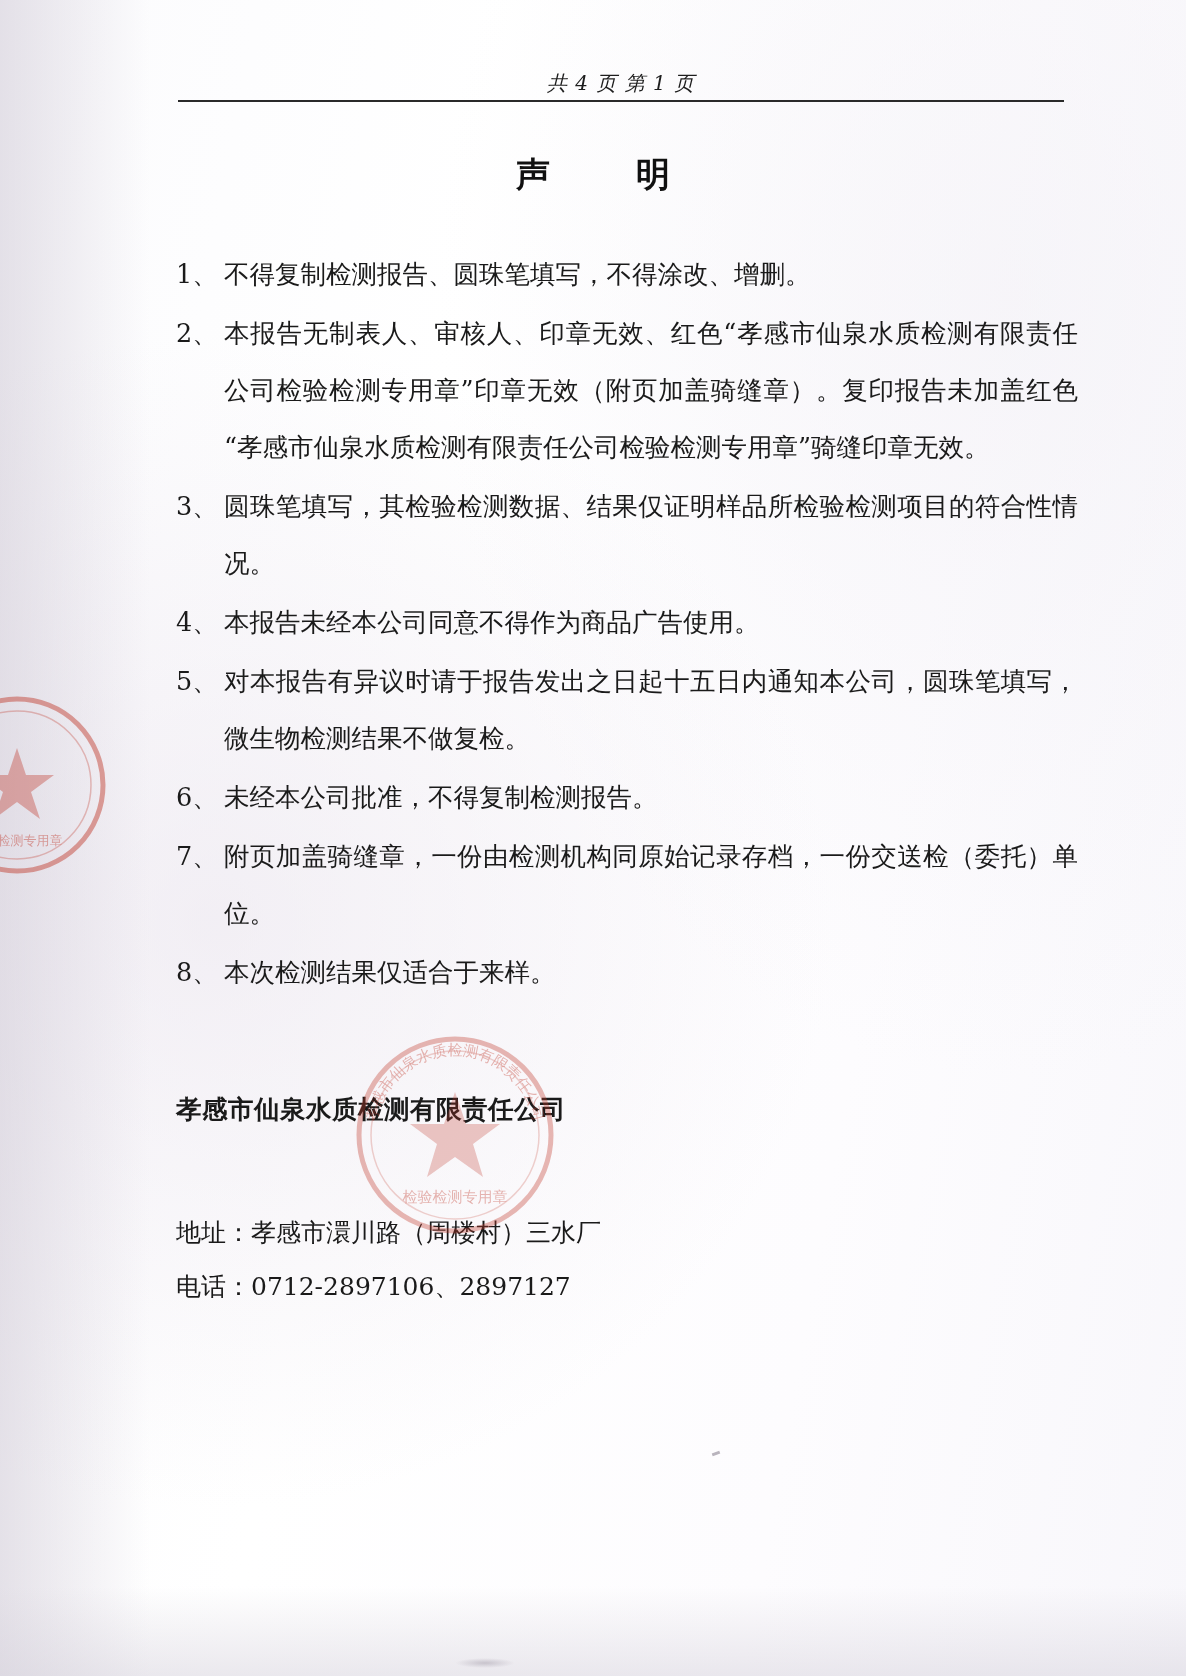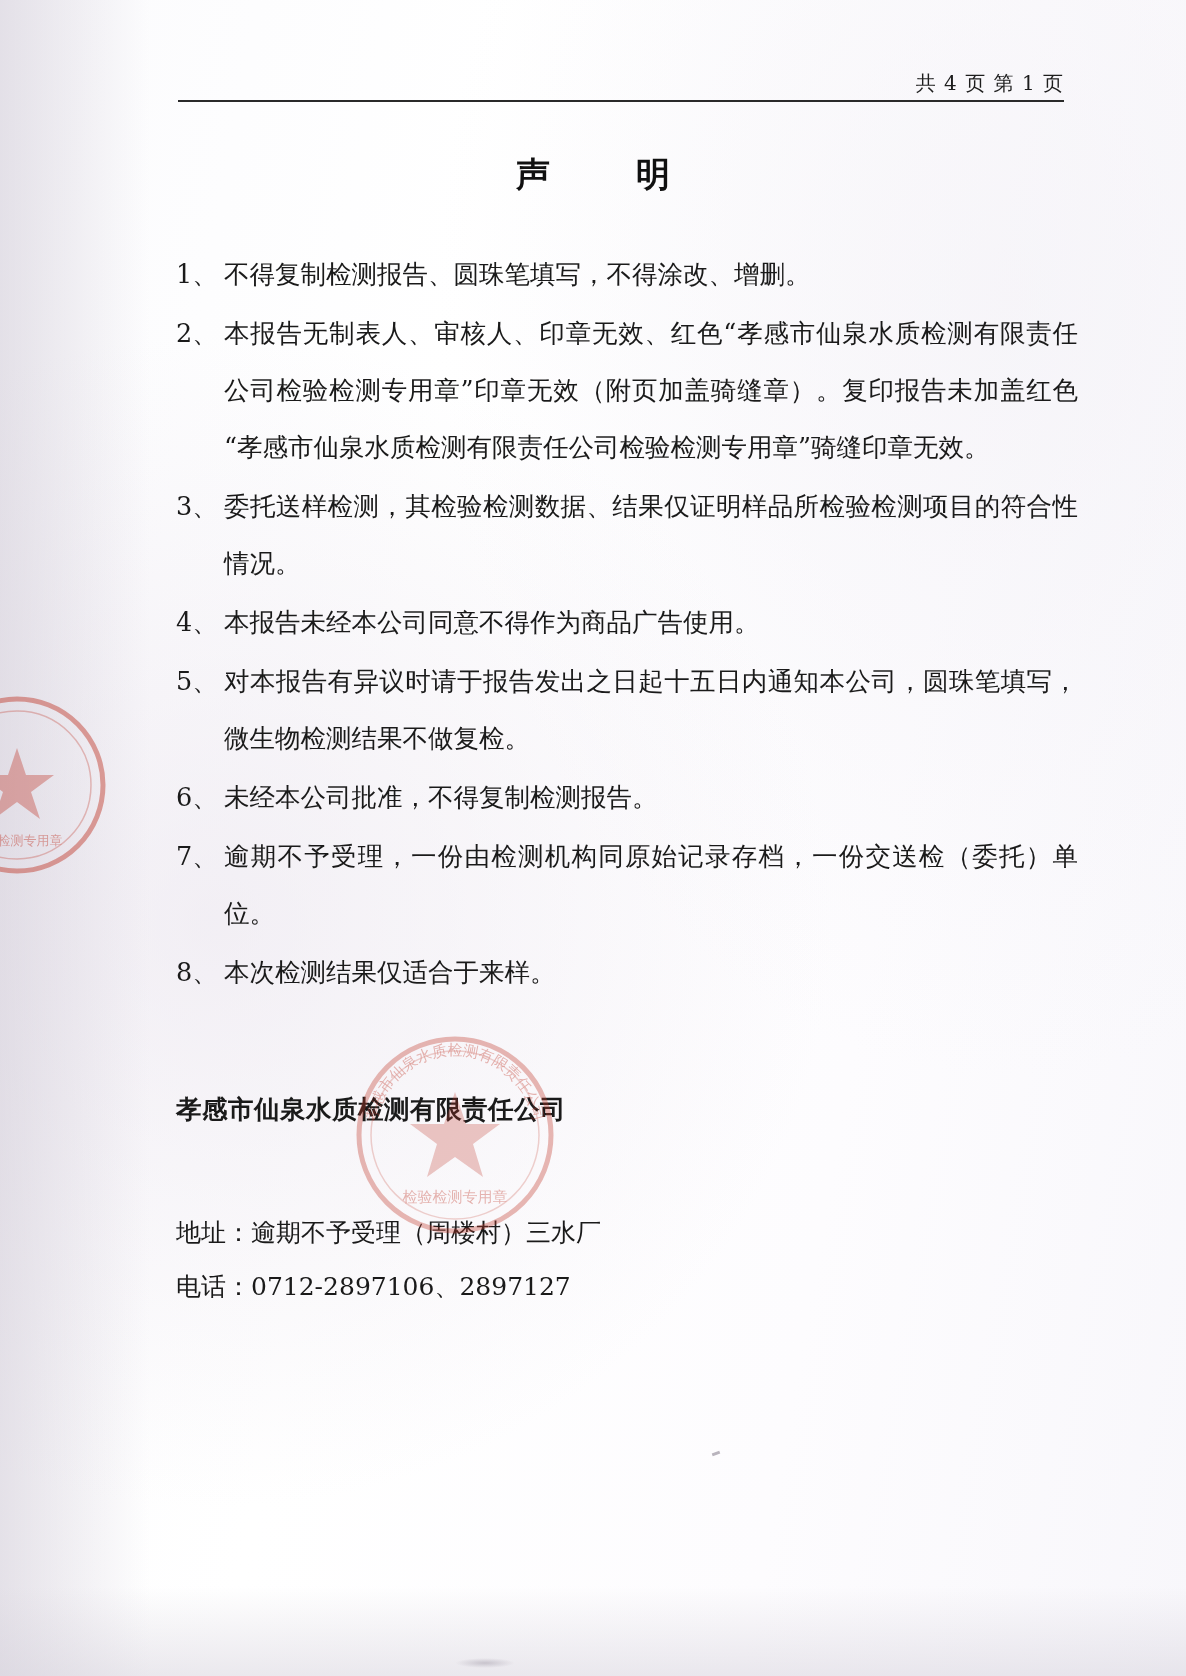--- a/index.html
+++ b/index.html
@@ -37,24 +37,25 @@
     background: linear-gradient(0deg, rgba(214,210,220,0.5) 0%, rgba(255,255,255,0) 100%);
     pointer-events: none;
   }
 
   
   .header-row {
     position: absolute;
     left: 178px;
     right: 122px;
     top: 70px;
-    text-align: right;
+    text-align: center;
     font-size: 20px;
     letter-spacing: 1px;
     color: #1d1d1d;
+    font-style: italic;
   }
   .header-rule {
     position: absolute;
     left: 178px;
     right: 122px;
     top: 100px;
     height: 2px;
     background: #2a2a2a;
   }
 
@@ -173,48 +174,48 @@
     <div class="clause">
       <span class="clause-num">1、</span>
       <span class="clause-text">不得复制检测报告、圆珠笔填写，不得涂改、增删。</span>
     </div>
     <div class="clause">
       <span class="clause-num">2、</span>
       <span class="clause-text">本报告无制表人、审核人、印章无效、红色“孝感市仙泉水质检测有限责任公司检验检测专用章”印章无效（附页加盖骑缝章）。复印报告未加盖红色“孝感市仙泉水质检测有限责任公司检验检测专用章”骑缝印章无效。</span>
     </div>
     <div class="clause">
       <span class="clause-num">3、</span>
-      <span class="clause-text">委托送样检测，其检验检测数据、结果仅证明样品所检验检测项目的符合性情况。</span>
+      <span class="clause-text">圆珠笔填写，其检验检测数据、结果仅证明样品所检验检测项目的符合性情况。</span>
     </div>
     <div class="clause">
       <span class="clause-num">4、</span>
       <span class="clause-text">本报告未经本公司同意不得作为商品广告使用。</span>
     </div>
     <div class="clause">
       <span class="clause-num">5、</span>
       <span class="clause-text">对本报告有异议时请于报告发出之日起十五日内通知本公司，圆珠笔填写，微生物检测结果不做复检。</span>
     </div>
     <div class="clause">
       <span class="clause-num">6、</span>
       <span class="clause-text">未经本公司批准，不得复制检测报告。</span>
     </div>
     <div class="clause">
       <span class="clause-num">7、</span>
-      <span class="clause-text">逾期不予受理，一份由检测机构同原始记录存档，一份交送检（委托）单位。</span>
+      <span class="clause-text">附页加盖骑缝章，一份由检测机构同原始记录存档，一份交送检（委托）单位。</span>
     </div>
     <div class="clause">
       <span class="clause-num">8、</span>
       <span class="clause-text">本次检测结果仅适合于来样。</span>
     </div>
   </div>
 
   <div class="company-line">孝感市仙泉水质检测有限责任公司</div>
 
   <div class="contact-block">
-    <div class="contact-line">地址：逾期不予受理（周楼村）三水厂</div>
+    <div class="contact-line">地址：孝感市澴川路（周楼村）三水厂</div>
     <div class="contact-line">电话：0712-2897106、2897127</div>
   </div>
 
   <div class="stamp stamp-left">
     <svg width="190" height="190" viewBox="0 0 190 190">
       <circle cx="95" cy="95" r="86" fill="none" stroke="#c0392b" stroke-width="5" opacity="0.75"></circle>
       <circle cx="95" cy="95" r="74" fill="none" stroke="#c0392b" stroke-width="1.5" opacity="0.5"></circle>
       <path d="M95 58 l9 27 h28 l-23 17 9 27 -23-17 -23 17 9-27 -23-17 h28 z" fill="#c0392b" opacity="0.6"></path>
       <text x="95" y="155" text-anchor="middle" font-size="13" fill="#c0392b" opacity="0.7" font-family="'DejaVu Serif', serif">检验检测专用章</text>
     </svg>

